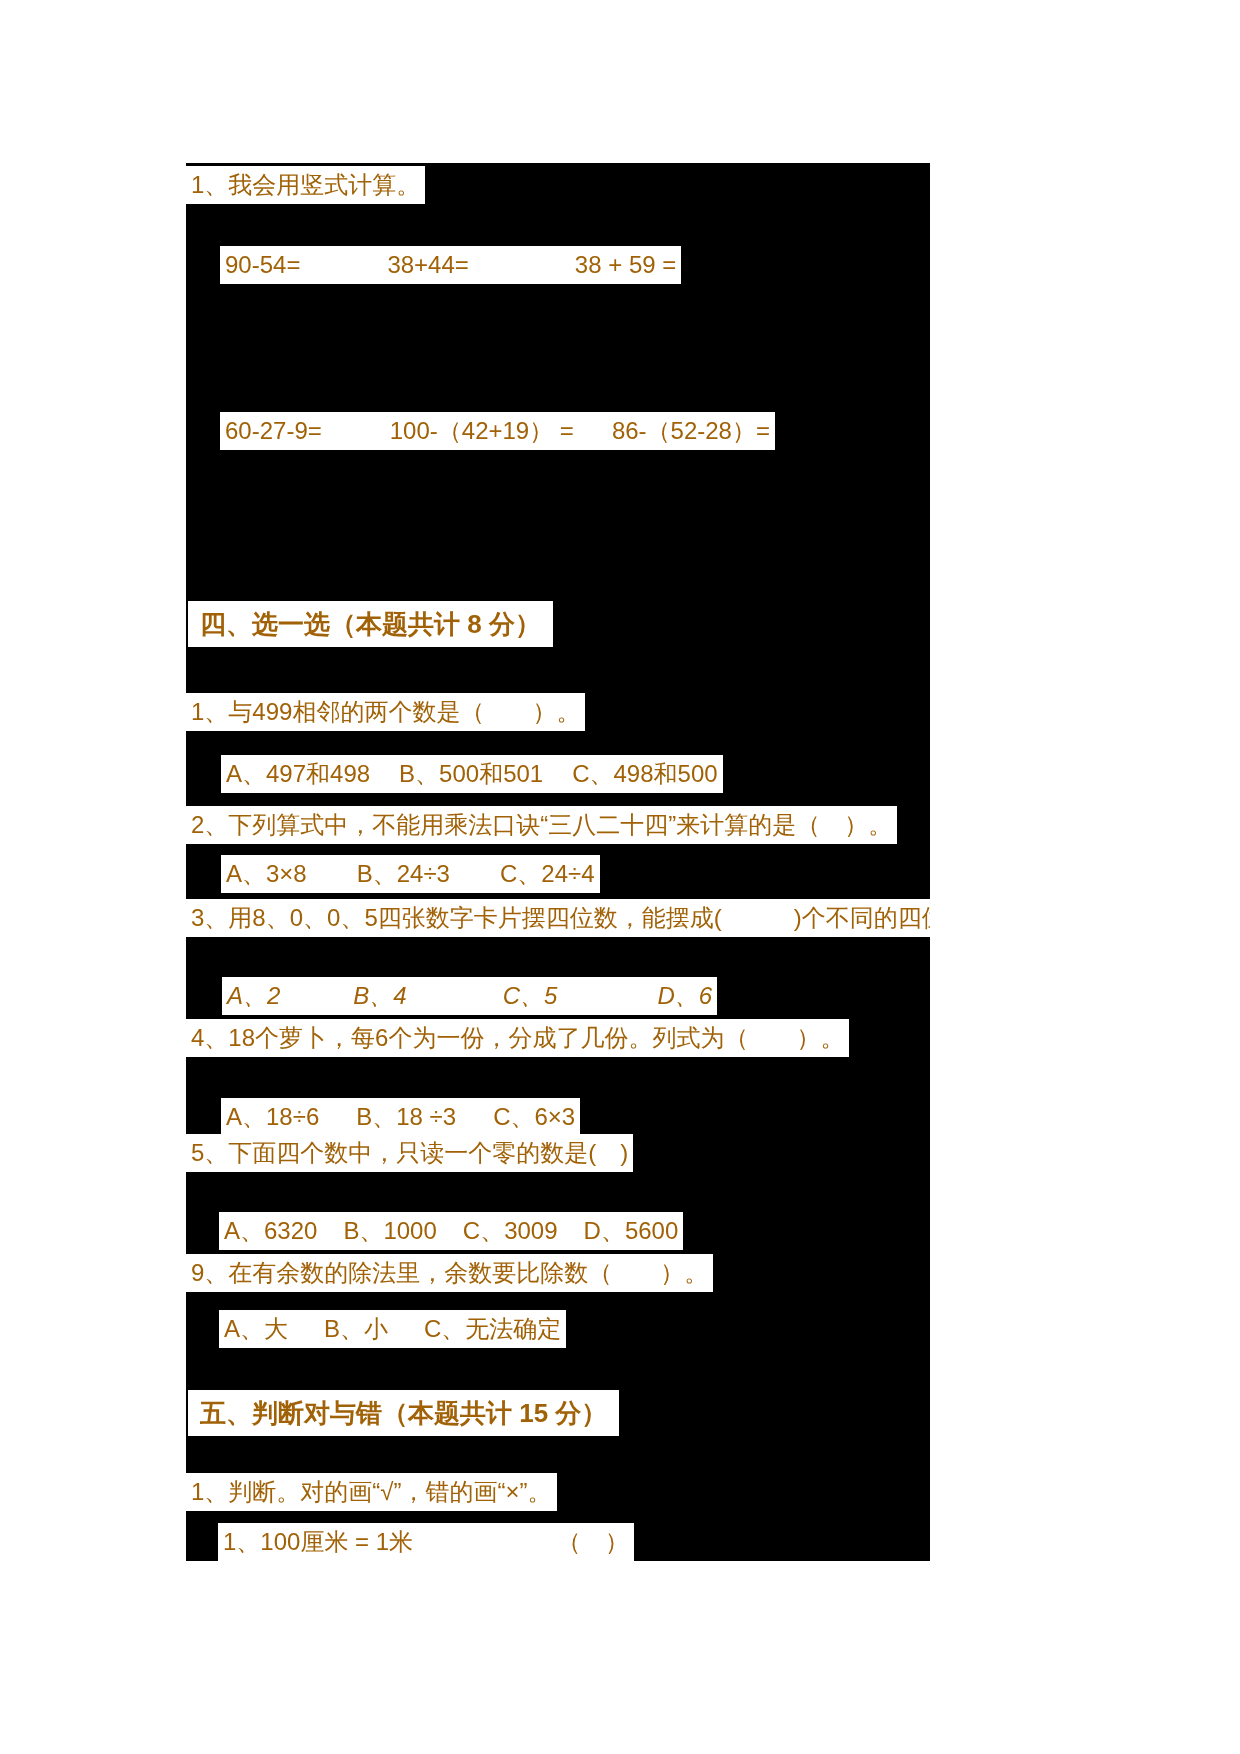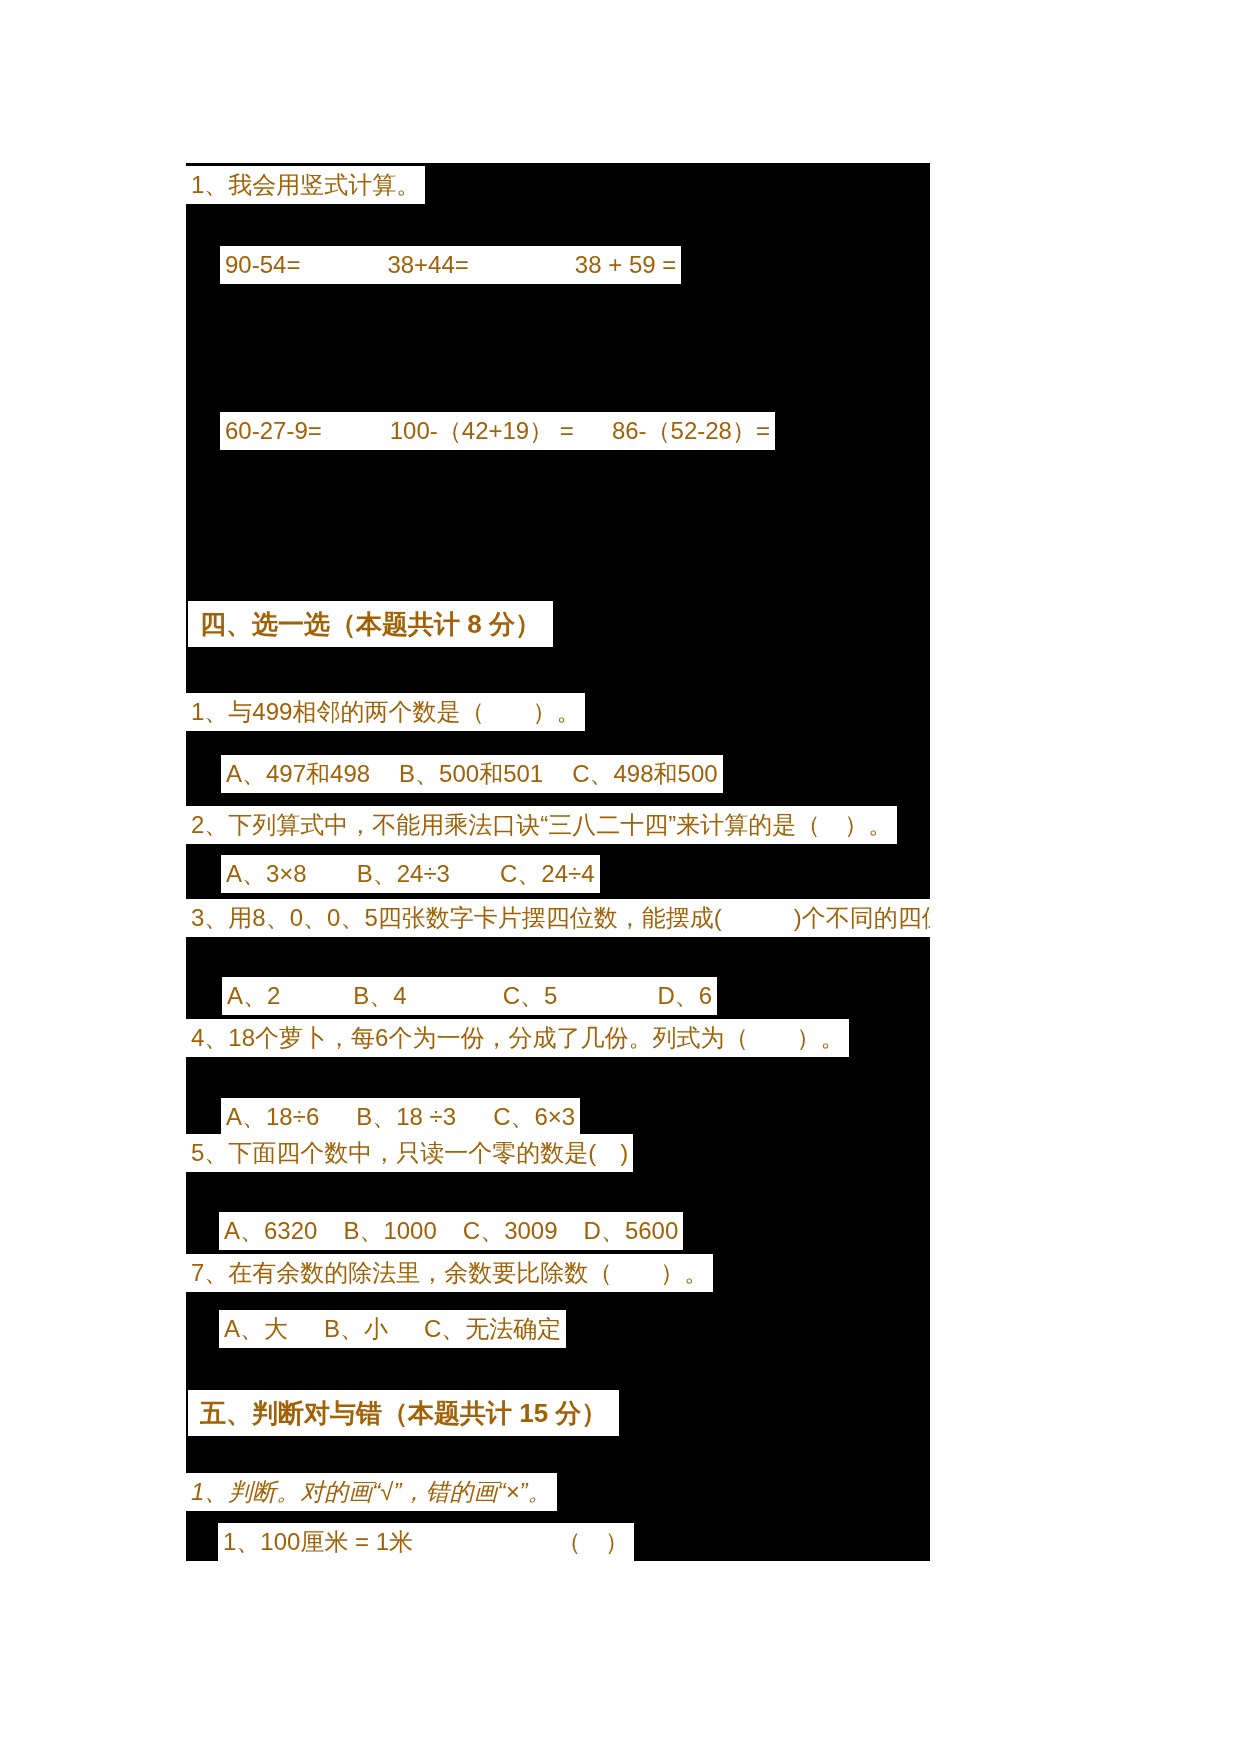--- a/index.html
+++ b/index.html
@@ -41,29 +41,29 @@
   
   .p-intro   { left: 0;    top: 3px; }
   .p-row1    { left: 34px; top: 83px; }
   .p-row2    { left: 34px; top: 249px; }
   .p-hdr1    { left: 2px;  top: 438px; }
   .p-q1      { left: 0;    top: 530px; }
   .p-o1      { left: 35px; top: 592px; }
   .p-q2      { left: 0;    top: 643px; }
   .p-o2      { left: 35px; top: 692px; }
   .p-q3      { left: 0;    top: 736px; }
-  .p-o3      { left: 36px; top: 814px; }
+  .p-o3      { left: 36px; top: 814px; font-style: italic; }
   .p-q4      { left: 0;    top: 856px; }
   .p-o4      { left: 35px; top: 935px; }
   .p-q5      { left: 0;    top: 971px; }
   .p-o5      { left: 33px; top: 1049px; }
   .p-q6      { left: 0;    top: 1091px; }
   .p-o6      { left: 33px; top: 1147px; }
   .p-hdr2    { left: 2px;  top: 1227px; }
-  .p-jintro  { left: 0;    top: 1310px; font-style: italic; }
+  .p-jintro  { left: 0;    top: 1310px; }
   .p-j1      { left: 32px; top: 1360px; width: 406px; justify-content: space-between; }
   
   .row1 span:nth-child(1) { margin-right: 87px; }
   .row1 span:nth-child(2) { margin-right: 106px; }
   .row2 span:nth-child(1) { margin-right: 68px; text-align: center; }
   .row2 span:nth-child(2) { margin-right: 38px; }
   .o1 { gap: 29px; }
   .o2 { gap: 50px; }
   .o3 span:nth-child(1) { margin-right: 73px; }
   .o3 span:nth-child(2) { margin-right: 96px; }
@@ -139,21 +139,21 @@
       <span>5、下面四个数中，只读一个零的数是(　)</span>
     </div>
     <div class="strip o5 p-o5">
       <span>A、6320</span>
       <span>B、1000</span>
       <span>C、3009</span>
       <span>D、5600</span>
     </div>
 
     <div class="strip p-q6">
-      <span>7、在有余数的除法里，余数要比除数（　　）。</span>
+      <span>9、在有余数的除法里，余数要比除数（　　）。</span>
     </div>
     <div class="strip o6 p-o6">
       <span>A、大</span>
       <span>B、小</span>
       <span>C、无法确定</span>
     </div>
 
     <div class="strip hdr p-hdr2">
       <span>五、判断对与错（本题共计 15 分）</span>
     </div>

